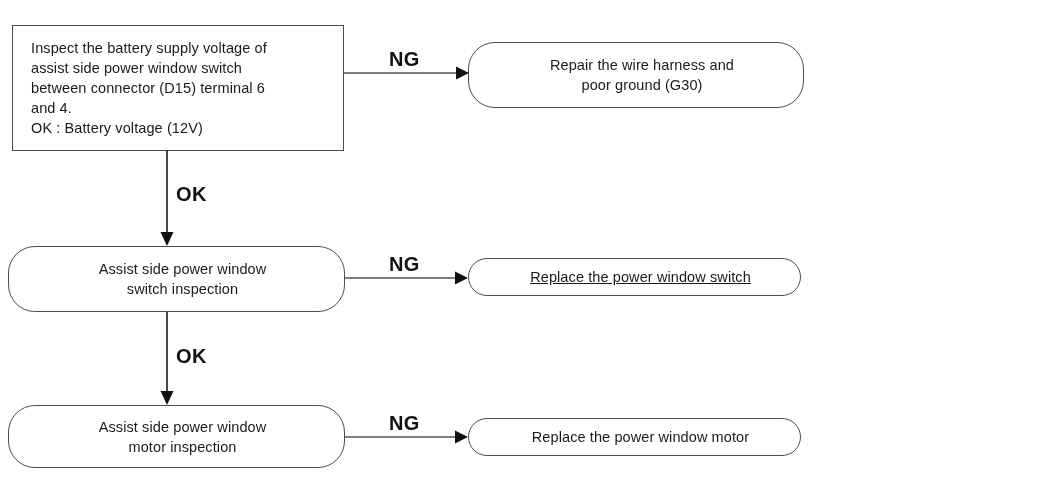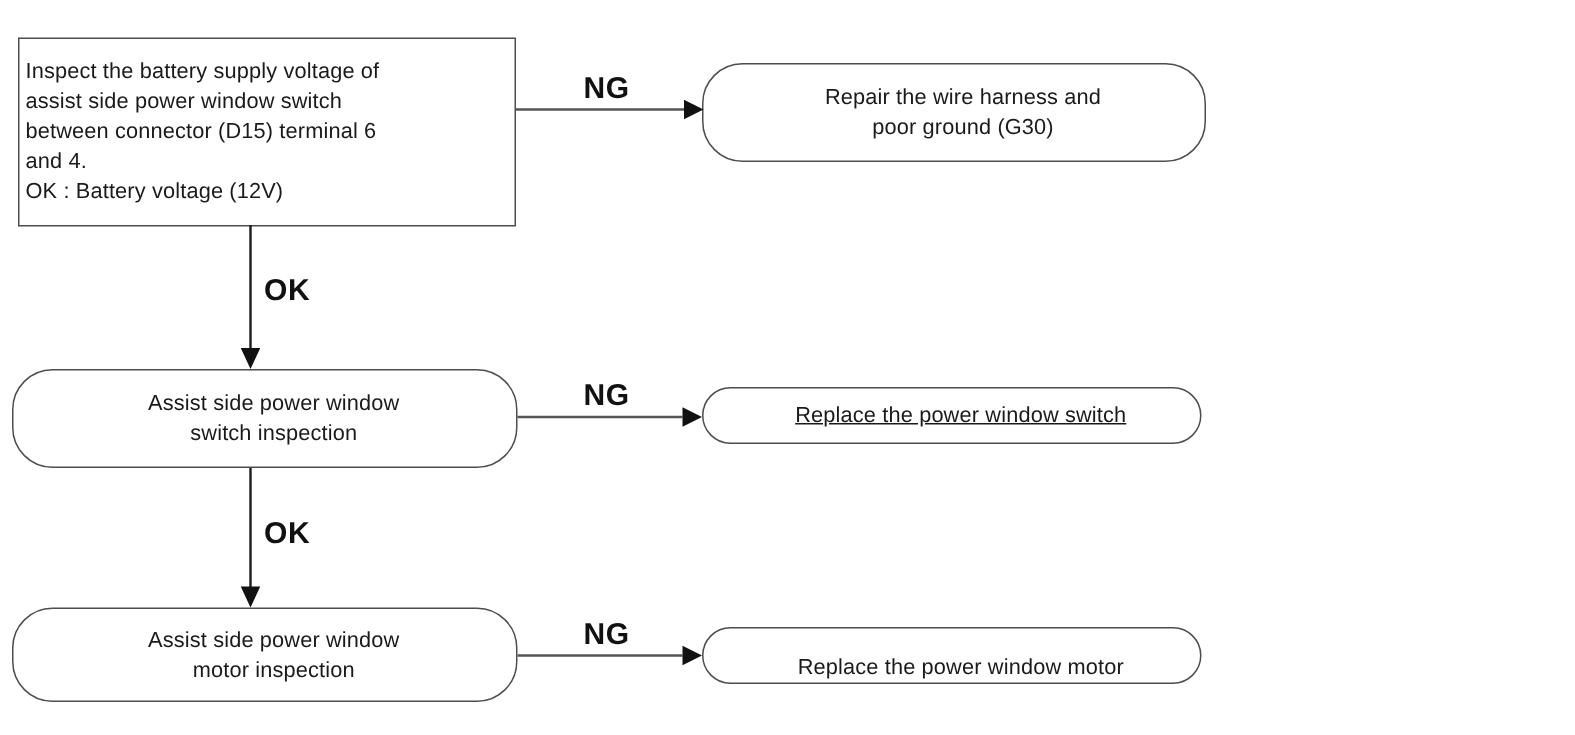--- a/index.html
+++ b/index.html
@@ -32,21 +32,21 @@
     line-height: 20px;
     letter-spacing: 0.1px;
   }
   .node .node-text {
     display: block;
     width: 100%;
     white-space: pre-line;
   }
   .node.align-left {
     justify-content: flex-start;
-    padding-left: 4px;
+    padding-left: 18px;
     padding-right: 8px;
   }
   .node.align-left .node-text {
     text-align: left;
   }
   .node.align-center {
     justify-content: center;
     padding-left: 20px;
     padding-right: 8px;
     border-radius: 27px;
@@ -98,21 +98,21 @@
 
   <div class="node align-center" style="left:468px; top:258px; width:333px; height:38px;text-decoration:underline;">
     <span class="node-text">Replace the power window switch</span>
   </div>
 
   <div class="node align-center" style="left:8px; top:405px; width:337px; height:63px;">
     <span class="node-text">Assist side power window
 motor inspection</span>
   </div>
 
-  <div class="node align-center" style="left:468px; top:418px; width:333px; height:38px;align-items:flex-end;">
+  <div class="node align-center" style="left:468px; top:418px; width:333px; height:38px;">
     <span class="node-text">Replace the power window motor</span>
   </div>
 
   <div class="conn" style="left:344px; top:62px; width:128px; height:22px;">
     <svg width="128" height="22" viewBox="0 0 128 22">
       <line x1="0" y1="11" x2="112" y2="11" stroke="#555555" stroke-width="1.6"></line>
       <polygon points="112,4.5 125,11 112,17.5" fill="#111111"></polygon>
     </svg>
   </div>
   <div class="edge-label" style="left:389px; top:48px;">NG</div>

